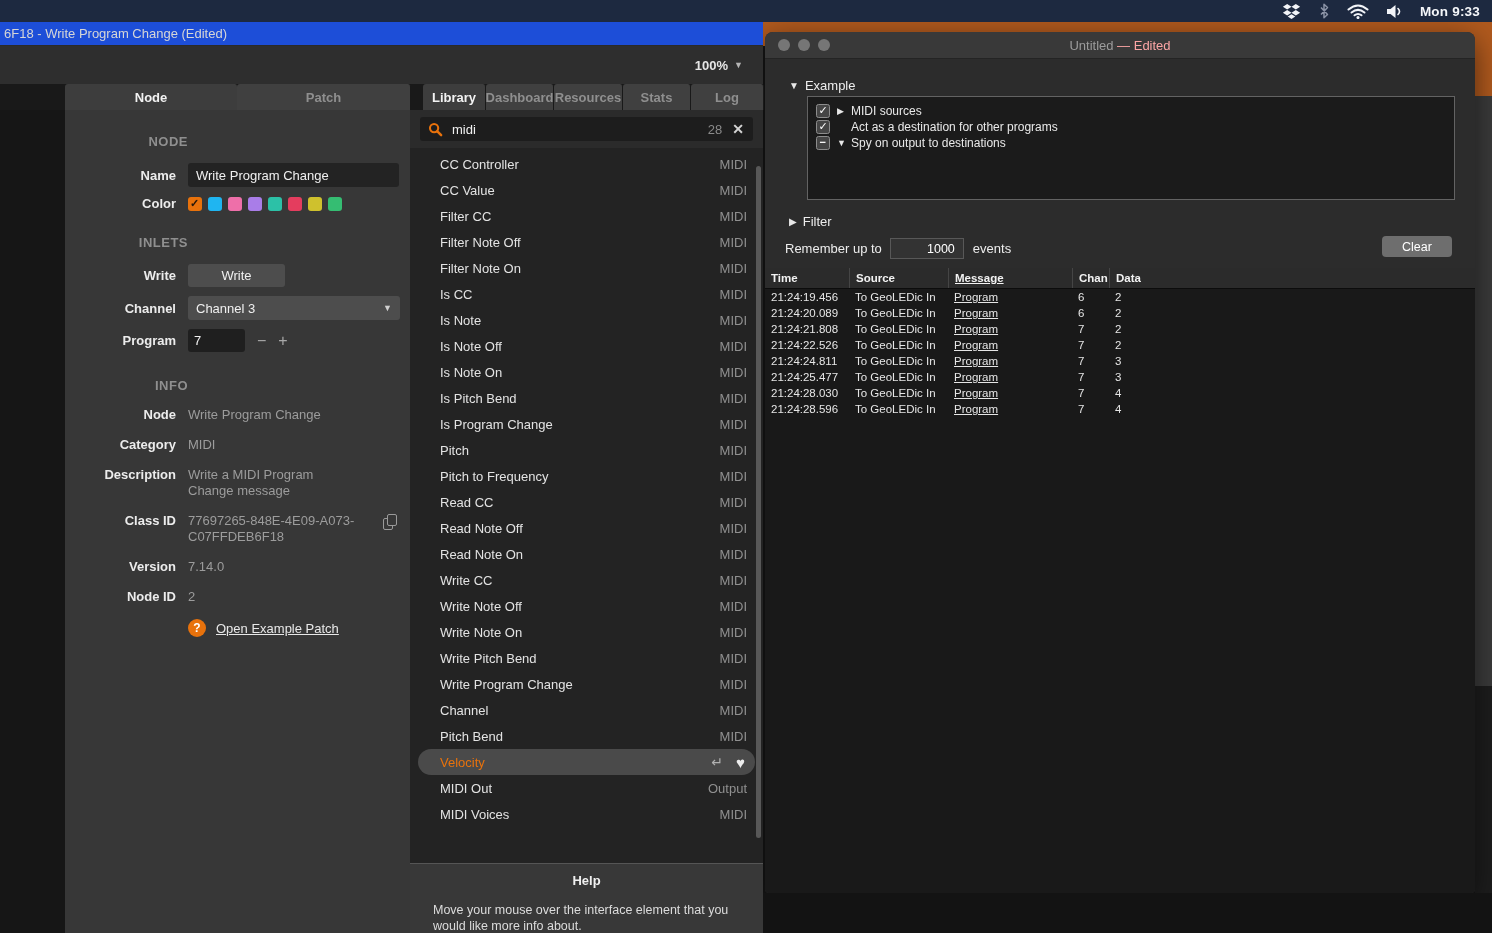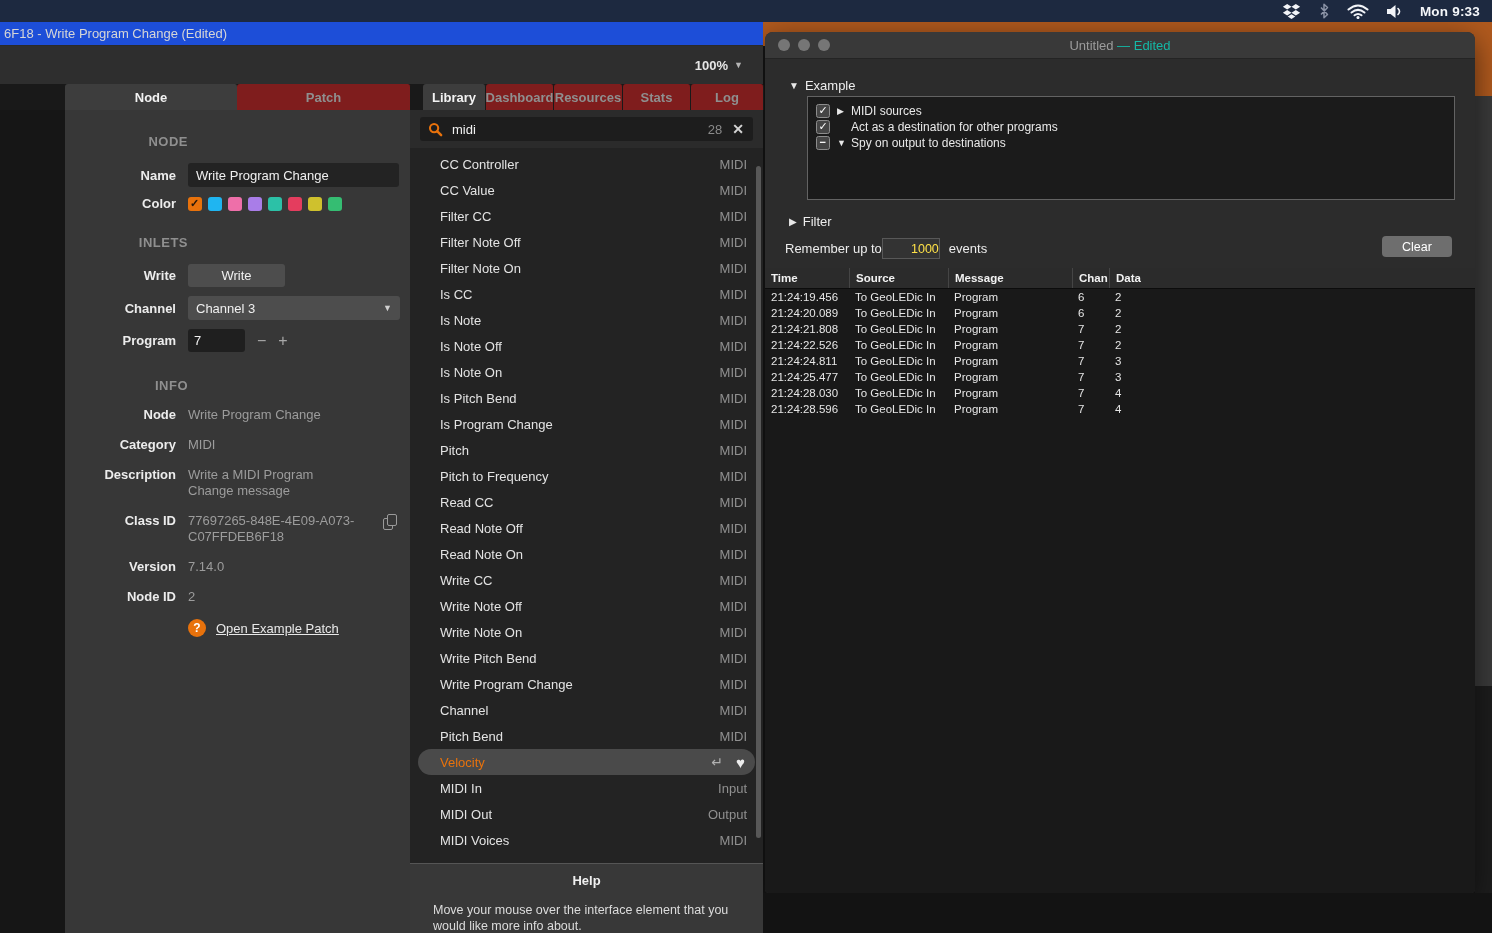--- a/index.html
+++ b/index.html
@@ -27,21 +27,21 @@
   .ed-titlebar{position:absolute;left:0;top:0;width:100%;height:23px;background:#1d4ed8;
                border-bottom:1px solid #2a2a2a;display:flex;align-items:center;}
   .ed-title{color:#d6d6d6;font-size:13px;padding-left:4px;white-space:nowrap;}
   .ed-toolbar{position:absolute;left:0;top:24px;width:100%;height:38px;background:#2e2e2e;
               display:flex;align-items:center;justify-content:flex-end;}
   .zoom-ctl{display:flex;align-items:center;gap:6px;margin-right:20px;color:#e6e6e6;
             font-size:13px;font-weight:bold;cursor:default;}
   .zoom-ctl .caret{font-size:9px;color:#b5b5b5;}
   .ed-tabrow{position:absolute;left:0;top:62px;width:100%;height:26px;background:#191919;}
   .tab{position:absolute;top:0;height:26px;display:flex;align-items:center;justify-content:center;
-       font-size:13px;font-weight:bold;color:#8f8f8f;background:#7f1d1d;
+       font-size:13px;font-weight:bold;color:#8f8f8f;background:#404040;
        border-right:1px solid #191919;border-radius:3px 3px 0 0;}
   .tab.active{background:#3d3d3d;color:#f2f2f2;}
 
   .canvas-strip{position:absolute;left:0;top:88px;width:65px;height:823px;background:#161616;}
 
   
   .node-panel{position:absolute;left:65px;top:88px;width:345px;height:823px;background:#373737;
               padding-top:24px;box-sizing:border-box;overflow:hidden;}
   .sec-head{color:#8f8f8f;font-size:13px;font-weight:bold;letter-spacing:.5px;
             width:123px;text-align:right;margin-bottom:14px;}
@@ -106,49 +106,49 @@
   .help-text{margin:14px 20px 0 23px;color:#dcdcdc;font-size:12.5px;line-height:16px;width:300px;}
 
   
   .monitor{position:absolute;left:765px;top:32px;width:710px;height:861px;background:#2c2c2c;
            border-radius:8px 8px 4px 4px;z-index:5;box-shadow:0 8px 30px rgba(0,0,0,.55);overflow:hidden;}
   .mon-titlebar{position:absolute;left:0;top:0;width:100%;height:26px;background:#393939;
                 border-bottom:1px solid #242424;display:flex;align-items:center;}
   .dots{display:flex;gap:8px;margin-left:13px;}
   .dot{width:12px;height:12px;border-radius:50%;background:#767676;cursor:pointer;}
   .mon-title{position:absolute;left:0;right:0;text-align:center;font-size:13px;color:#9c9c9c;}
-  .mon-title .dim{color:#14b8a6;}
+  .mon-title .dim{color:#fca5a5;}
   .disc-row{position:absolute;display:flex;align-items:center;gap:6px;color:#ededed;
             font-size:13px;cursor:pointer;}
   .disc-tri{font-size:10px;color:#e8e8e8;}
   .src-box{position:absolute;left:42px;top:64px;width:648px;height:104px;background:#1b1b1b;
            border:1px solid #636363;box-sizing:border-box;padding:6px 8px;}
   .src-row{display:flex;align-items:center;height:16px;font-size:12px;color:#e9e9e9;}
   .indent{width:0;flex:none;}
   .src-row.ind1 .indent{width:30px;}
   .checkbox{width:12px;height:12px;flex:none;background:#454545;border:1px solid #8d8d8d;
             border-radius:2.5px;margin-right:7px;position:relative;cursor:pointer;}
   .checkbox.unchecked{background:#303030;border-color:#6a6a6a;}
   .checkbox.checked::after{content:"✓";position:absolute;left:1.5px;top:-1px;color:#fff;font-size:11px;}
   .checkbox.mixed::after{content:"−";position:absolute;left:2.5px;top:-1px;color:#fff;font-size:11px;font-weight:bold;}
   .src-disc{width:14px;flex:none;font-size:9px;color:#e8e8e8;cursor:pointer;}
   .remember-row{position:absolute;left:20px;top:206px;display:flex;align-items:center;
                 color:#ededed;font-size:13px;}
-  .remember-input{width:56px;height:19px;margin-left:0;background:#333;border:1px solid #585858;
-                  color:#fde047;font-size:12.5px;text-align:right;padding:0 0;font-family:inherit;}
+  .remember-input{width:56px;height:19px;margin-left:8px;background:#333;border:1px solid #585858;
+                  color:#ffffff;font-size:12.5px;text-align:right;padding:0 8px;font-family:inherit;}
   .events-lbl{margin-left:9px;}
   .clear-btn{position:absolute;right:23px;top:204px;width:70px;height:21px;background:#6e6e6e;
              border:none;border-radius:4px;color:#fff;font-size:12.5px;font-family:inherit;cursor:pointer;}
   .mon-table{position:absolute;left:0;top:236px;width:100%;bottom:0;background:#191919;}
   .thead{display:flex;height:20px;align-items:center;background:#2b2b2b;
          border-bottom:1px solid #0c0c0c;color:#f2f2f2;font-size:11.5px;font-weight:bold;}
   .thead .tc{border-left:1px solid #454545;align-self:stretch;display:flex;align-items:center;}
   .thead .tc:first-child{border-left:none;}
   .tc{box-sizing:border-box;padding-left:6px;flex:none;}
-  .tc1{width:84px;} .tc2{width:99px;} .tc3{width:124px;} .tc4{width:37px;} .tc5{flex:1;}
+  .tc1{width:84px;} .tc2{width:99px;} .tc3{width:124px;text-decoration:underline;} .tc4{width:37px;} .tc5{flex:1;}
   .mrow{display:flex;height:16px;align-items:center;color:#e6e6e6;font-size:11.5px;cursor:default;}
 
   .below-monitor{position:absolute;left:762px;top:893px;width:730px;height:40px;background:#131313;z-index:6;}
 </style>
 </head>
 <body>
 
 <div class="screen">
 
   <div class="menubar">
@@ -559,25 +559,20 @@
         </div>
           <div class="lib-item selected">
           <span class="lib-label">Velocity</span>
           <span class="row-icons">
             <span class="ret-ic">↵</span>
             <span class="heart-ic">♥</span>
           </span>
 
         </div>
           <div class="lib-item">
-          <span class="lib-label">MIDI In</span>
-
-          <span class="lib-tag">Input</span>
-        </div>
-          <div class="lib-item">
           <span class="lib-label">MIDI Out</span>
 
           <span class="lib-tag">Output</span>
         </div>
           <div class="lib-item">
           <span class="lib-label">MIDI Voices</span>
 
           <span class="lib-tag">MIDI</span>
         </div>
         </div>

